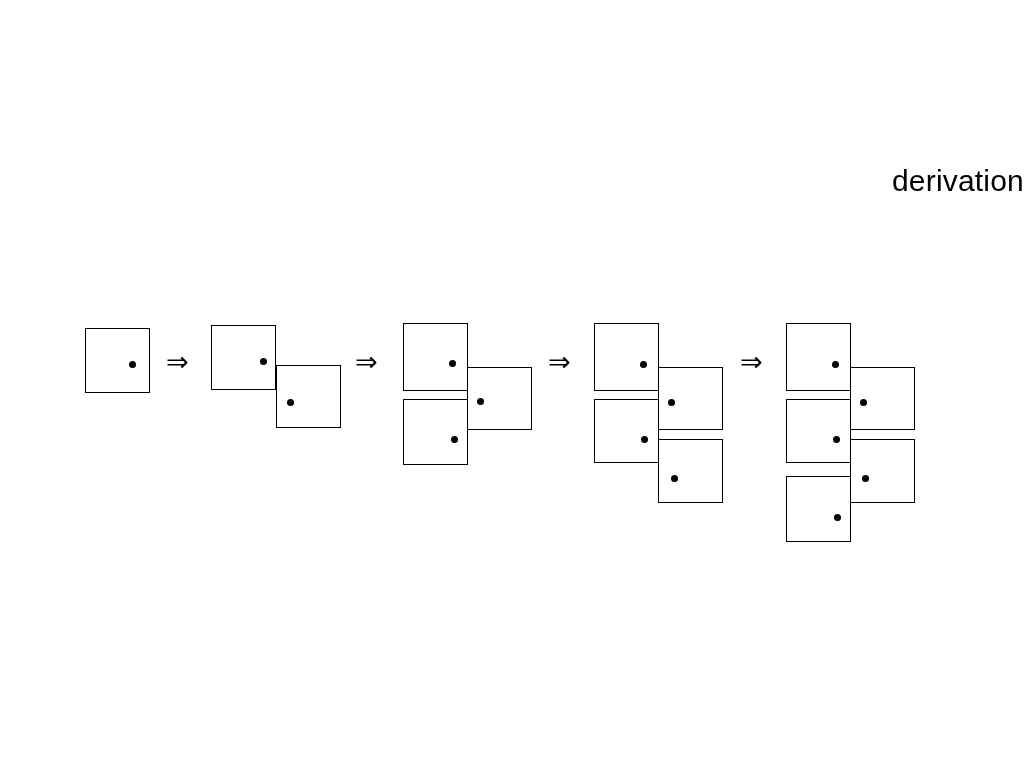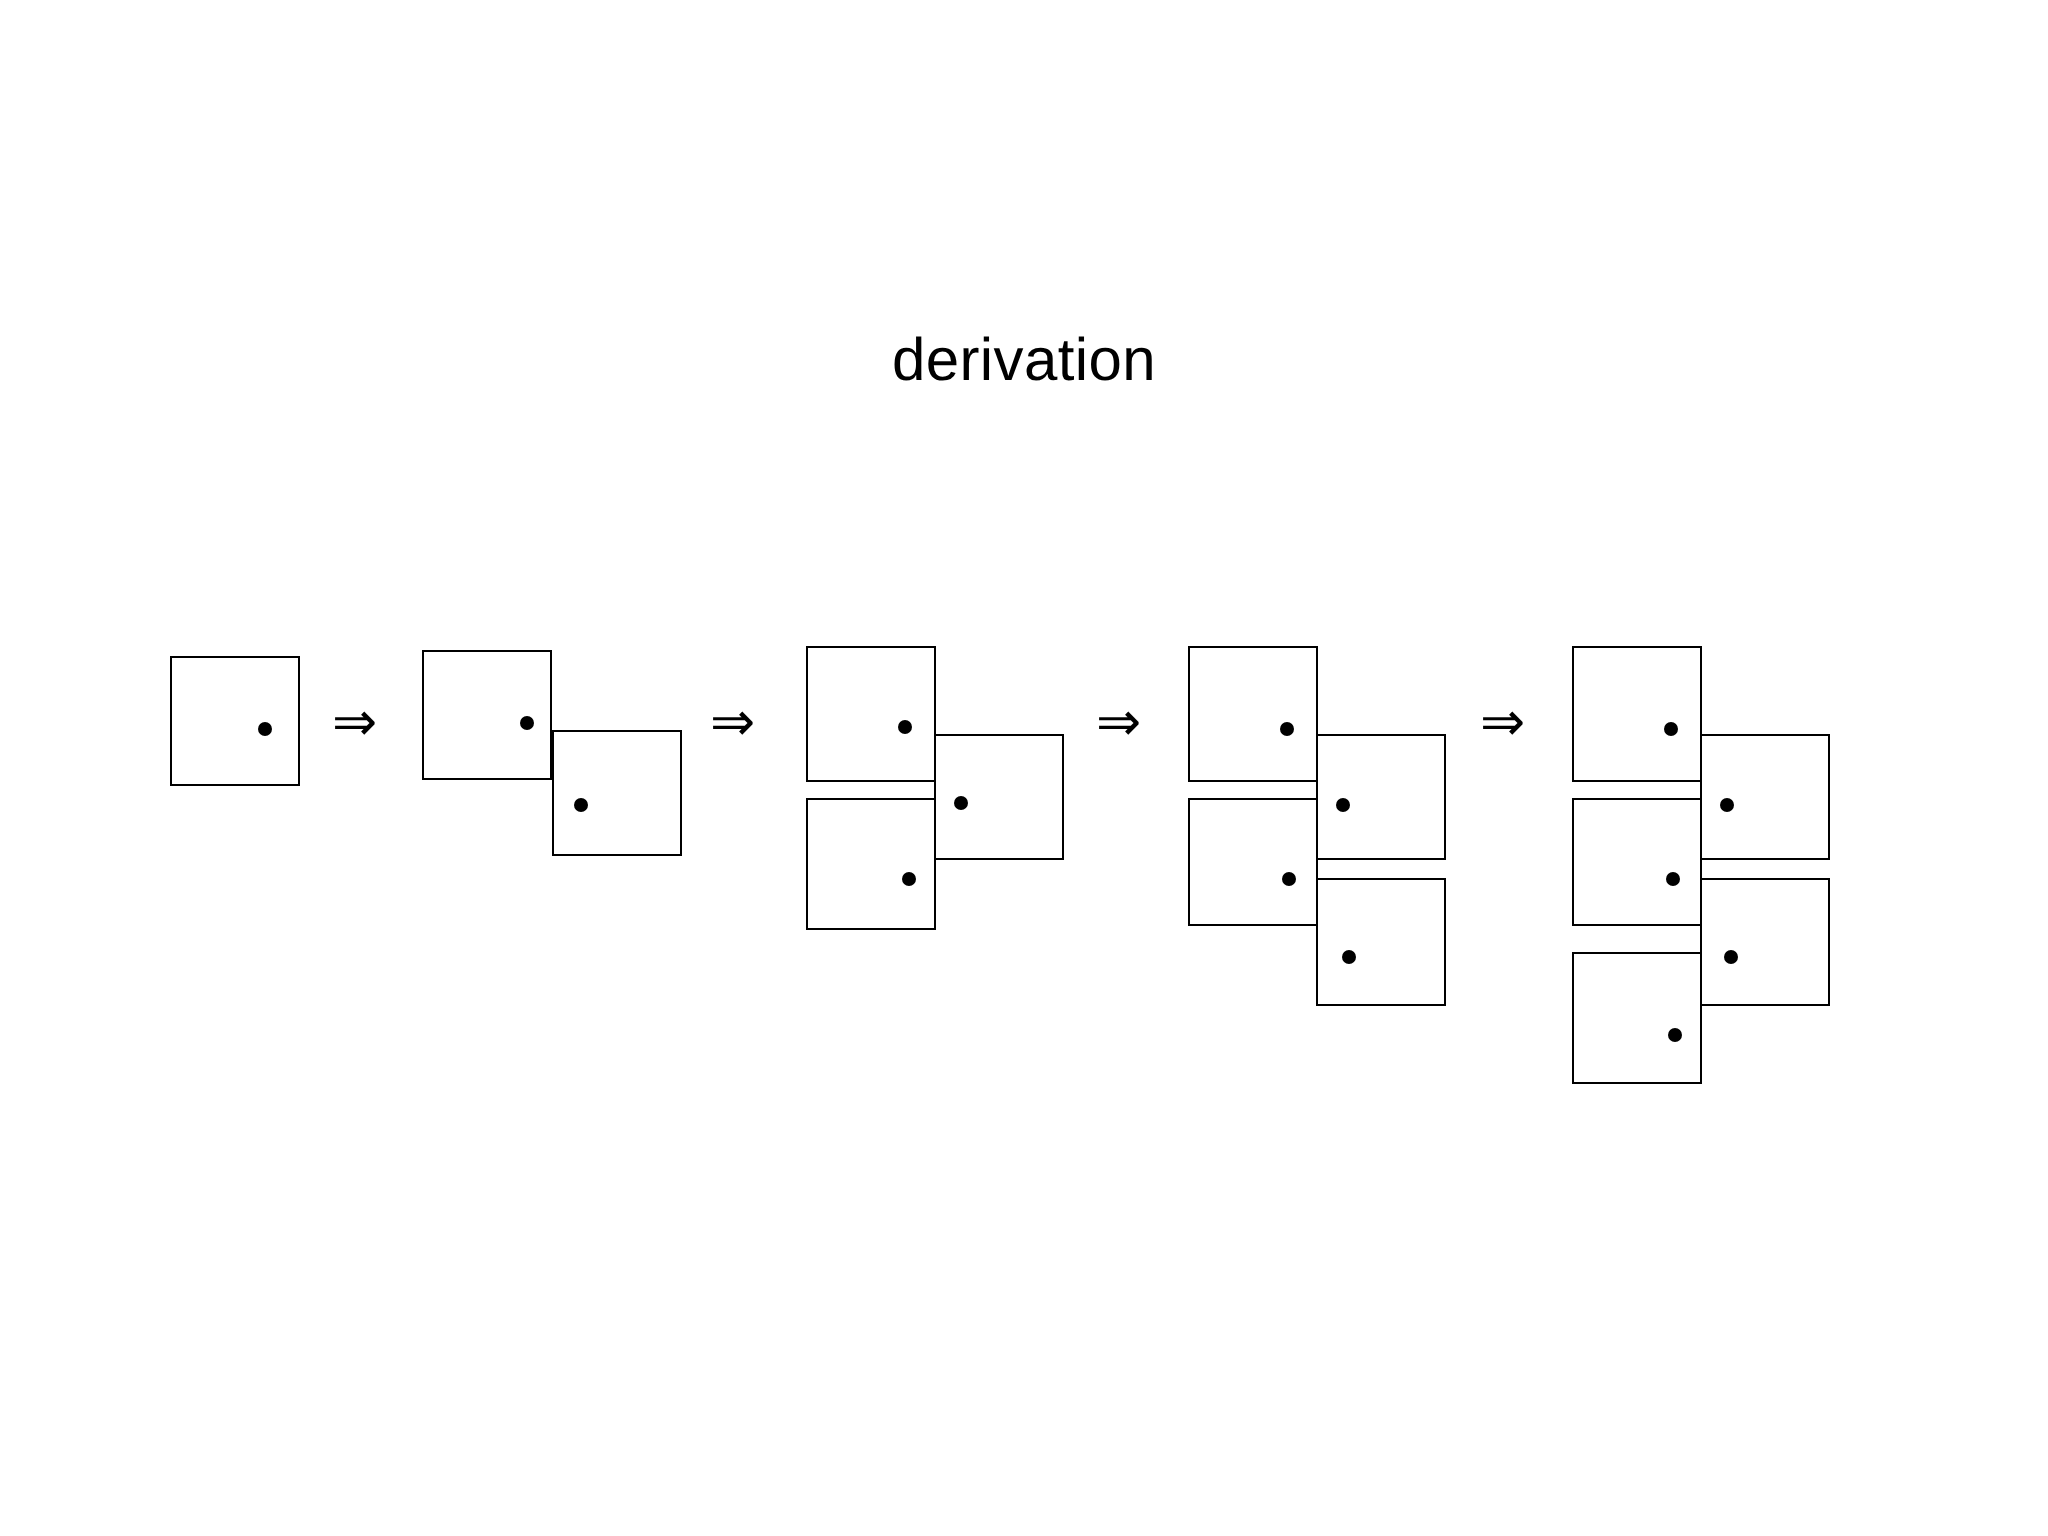--- a/index.html
+++ b/index.html
@@ -16,21 +16,21 @@
     width: 1024px;
     height: 768px;
     background: #ffffff;
     overflow: hidden;
   }
   #slide-title {
     position: absolute;
     left: 0;
     top: 164px;
     width: 1024px;
-    text-align: center;
+    text-align: right;
     font-family: "Liberation Sans", sans-serif;
     font-size: 30px;
     font-weight: 400;
     color: #000000;
     letter-spacing: 0.2px;
     white-space: nowrap;
   }
   .derivation-canvas {
     position: absolute;
     left: 0;

